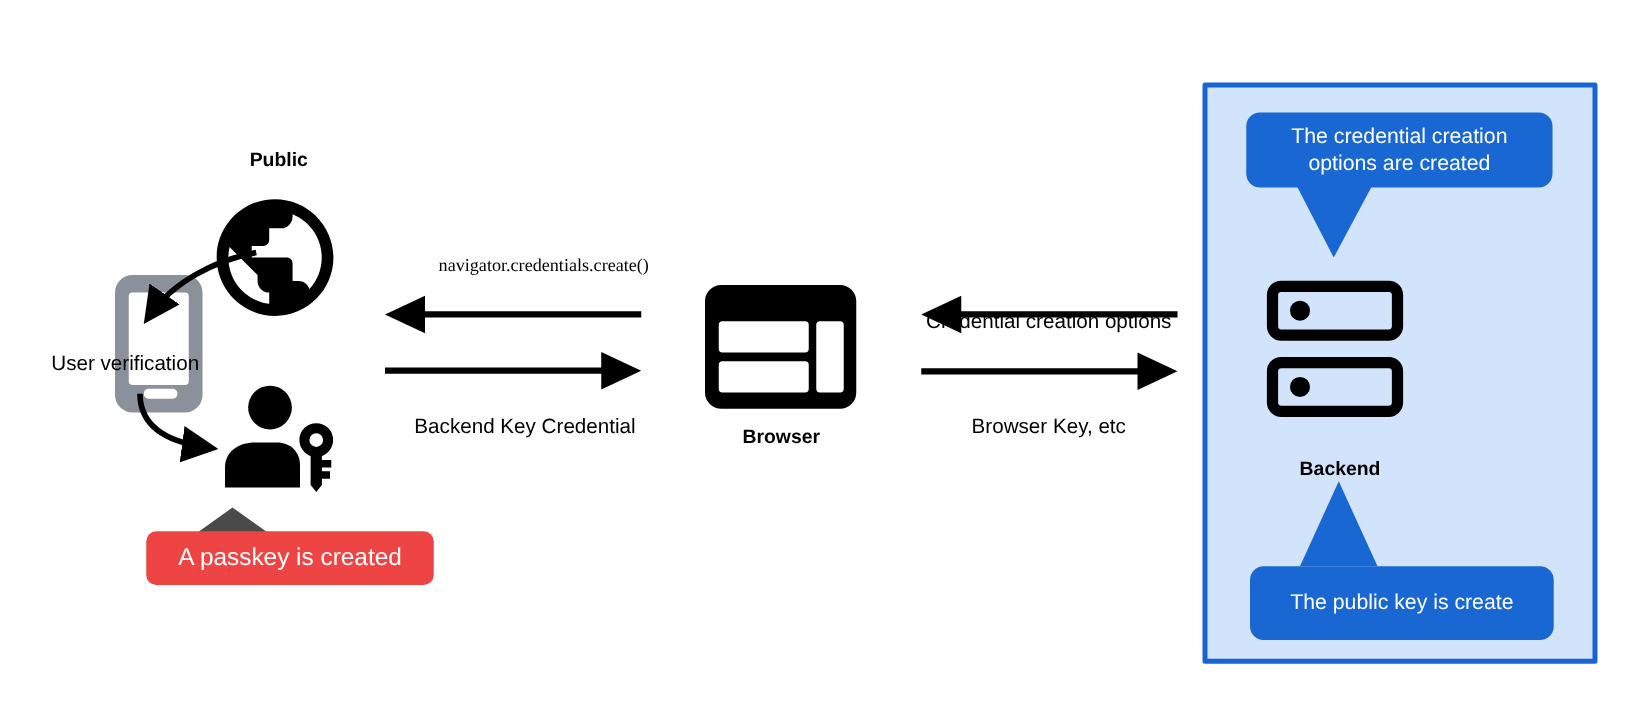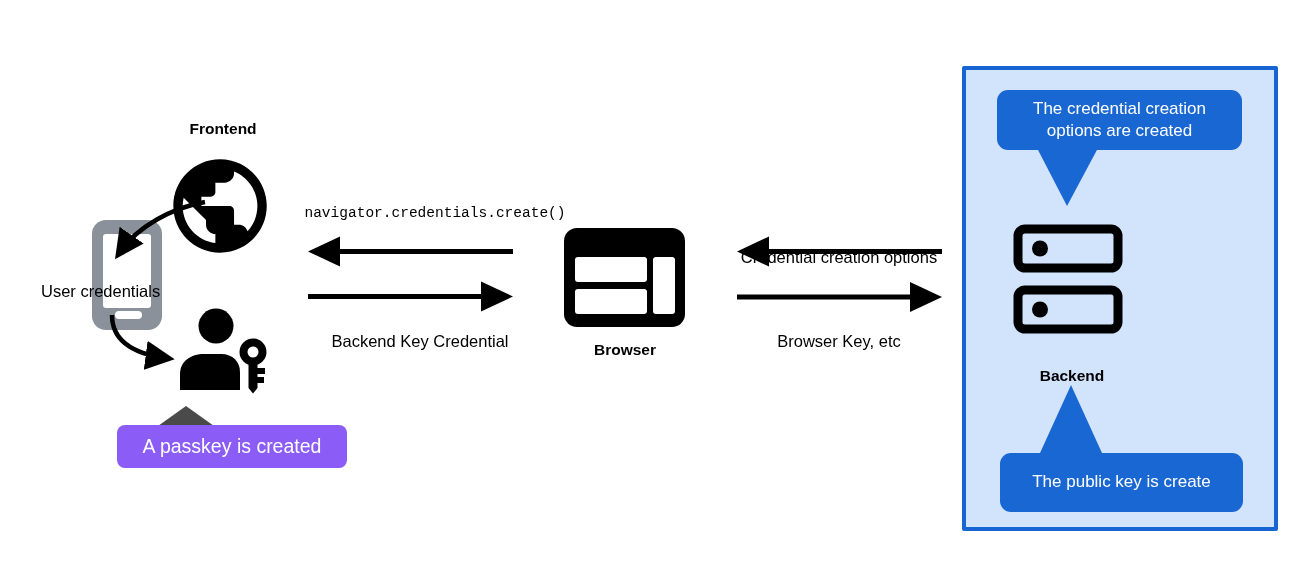--- a/index.html
+++ b/index.html
@@ -21,21 +21,21 @@
     font-size: 16.5px;
     text-align: center;
     z-index: 3;
     white-space: nowrap;
   }
   .label-bold {
     font-weight: 700;
     font-size: 15.5px;
   }
   .mono {
-    font-family: Liberation Mono, monospace;
+    font-family: Liberation Serif, serif;
     font-size: 14.5px;
     white-space: nowrap;
   }
   #svg-overlay {
     position: absolute;
     left: 0; top: 0;
     width: 1310px; height: 568px;
     z-index: 2;
     pointer-events: none;
   }
@@ -92,21 +92,21 @@
     font-weight: 700;
     font-size: 15.5px;
     color: #000000;
     margin-top: 15px;
   }
   
   .tooltip-gray {
     position: absolute;
     left: 117px; top: 425px;
     width: 230px; height: 43px;
-    background: #8b5cf6;
+    background: #ef4444;
     border-radius: 8px;
     color: #ffffff;
     font-size: 19.5px;
     display: flex;
     align-items: center;
     justify-content: center;
     z-index: 3;
   }
   .tooltip-gray-tri {
     position: absolute;
@@ -189,23 +189,23 @@
     <g>
       <line x1="942" y1="251.5" x2="765" y2="251.5" stroke="#000" stroke-width="5"></line>
       <polygon points="737,251.5 769,236.5 769,266.5" fill="#000"></polygon>
     </g>
     <g>
       <line x1="737" y1="297" x2="914" y2="297" stroke="#000" stroke-width="5"></line>
       <polygon points="942,297 910,282 910,312" fill="#000"></polygon>
     </g>
   </svg>
 
-  <div class="abs label label-bold" style="left:178px; top:120px; width:90px;">Frontend</div>
-
-  <div class="abs label" style="left:41px; top:282px; text-align:left;">User credentials</div>
+  <div class="abs label label-bold" style="left:178px; top:120px; width:90px;">Public</div>
+
+  <div class="abs label" style="left:41px; top:282px; text-align:left;">User verification</div>
 
   <div class="abs label mono" style="left:285px; top:205px; width:300px;">navigator.credentials.create()</div>
 
   <div class="abs label" style="left:300px; top:332px; width:240px;">Backend Key Credential</div>
 
   <div class="abs label label-bold" style="left:565px; top:341px; width:120px;">Browser</div>
 
   <div class="abs label" style="left:719px; top:202px; width:240px;margin-top:46px;">Credential creation options</div>
 
   <div class="abs label" style="left:719px; top:332px; width:240px;">Browser Key, etc</div>

